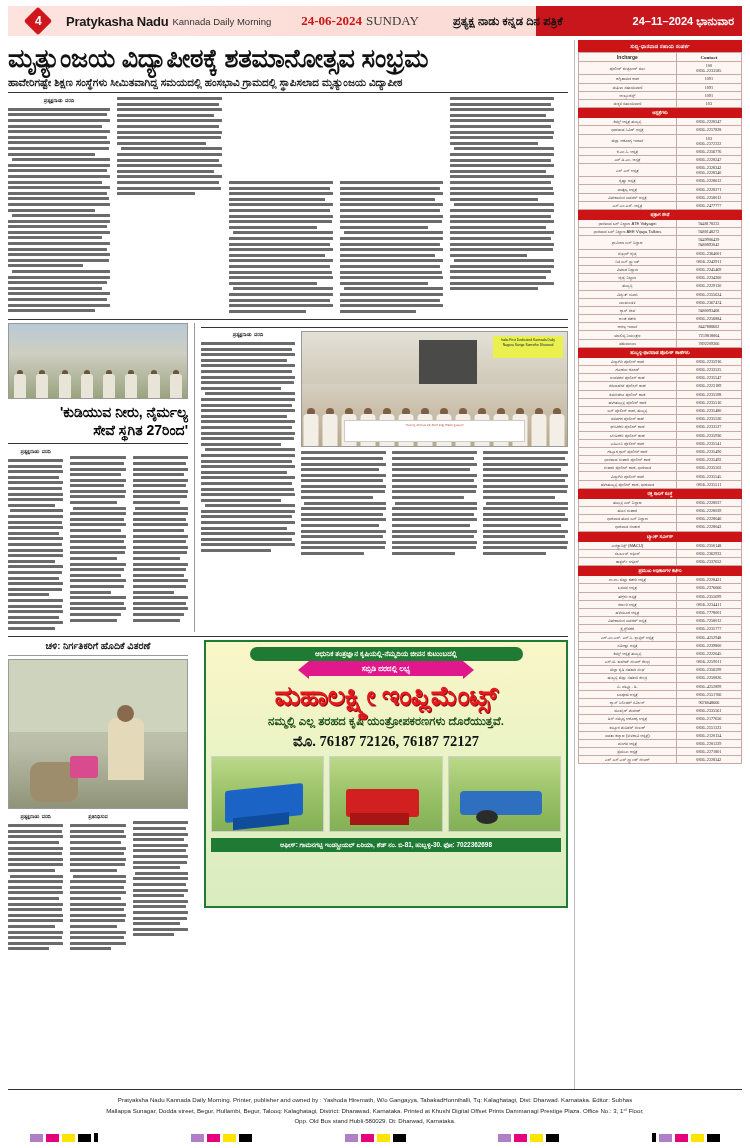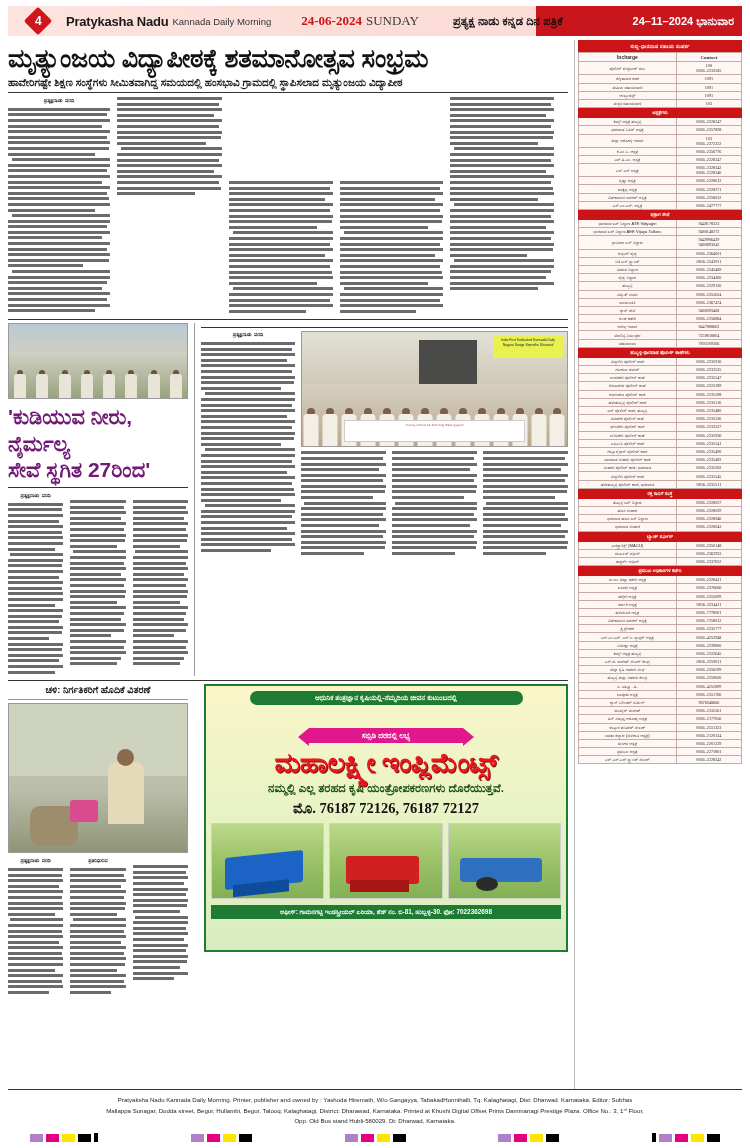--- a/index.html
+++ b/index.html
@@ -112,21 +112,21 @@
   .ph-blanket{ height:150px; background:linear-gradient(180deg,#cfd2c0 0%,#b9bca6 60%,#8f9478 100%); }
   .bl-wall{position:absolute;top:0;left:0;right:0;height:72px;background:#cdd3bd;}
   .bl-man{position:absolute;bottom:28px;right:24%;width:36px;height:62px;background:#e4d9b9;border-radius:8px 8px 0 0;}
   .bl-man::before{content:"";position:absolute;top:-13px;left:9px;width:17px;height:17px;border-radius:50%;background:#8a6a4c;}
   .bl-sit{position:absolute;bottom:6px;left:12%;width:48px;height:40px;background:#9e8d6d;border-radius:10px;}
   .bl-pack{position:absolute;bottom:30px;left:34%;width:28px;height:22px;background:#d94b8f;border-radius:3px;}
 
   
   .head2 { font-size:19.5px; font-weight:bold; color:#111; text-align:center;
            letter-spacing:-.3px; white-space:nowrap; }
-  .head-water { font-size:21px; font-weight:bold; color:#701a75; line-height:1.25; text-align:left;}
+  .head-water { font-size:14px; font-weight:bold; color:#000000; line-height:1.25; text-align:right;}
   .head-small { font-size:9.5px; font-weight:bold; color:#111; text-align:center; }
   .rule { border-top:1px solid #333; margin:4px 0 3px; }
   .rule-thin { border-top:1px solid #999; margin:3px 0; }
 
   
   .dir { width:100%; border-collapse:collapse; }
   .dir td { border:1px solid #c9a9a6; padding:1.1px 2px; font-size:4.2px;
             color:#2b2b2b; background:#fdf6f3; vertical-align:middle;}
   .dir td.name { width:60%; text-align:center; }
   .dir td.num  { width:40%; text-align:center; font-family:"Liberation Serif", serif; }
@@ -135,21 +135,21 @@
   .dir tr.thick td { border-top:1.2px solid #3a3a3a; }
   .dir-title { background:#cc1417; color:#fff; text-align:center; font-weight:bold;
                font-size:5.2px; padding:2.5px 0; letter-spacing:.2px; }
 
   
   .advert { border:2px solid #1f7a34; background:linear-gradient(180deg,#faf6c8 0%,#e9f3c5 45%,#d8ecc0 100%);
             padding:5px; position:relative; height:268px; }
   .ad-top { background:#1f7a34; color:#ffe; font-size:7px; font-weight:bold; text-align:center;
             padding:3px 6px; border-radius:22px; margin:0 auto; width:78%; }
   .ad-ribbon{ background:#e0188c; color:#fff; font-size:7.4px; font-weight:bold; text-align:center;
-            padding:3px 0; margin:23px auto 0; width:44%; position:relative; }
+            padding:3px 0; margin:0 auto 0; width:44%; position:relative; }
   .ad-ribbon::before,.ad-ribbon::after{content:"";position:absolute;top:0;width:0;height:0;
             border-top:9px solid transparent;border-bottom:9px solid transparent;}
   .ad-ribbon::before{left:-11px;border-right:11px solid #e0188c;}
   .ad-ribbon::after{right:-11px;border-left:11px solid #e0188c;}
   .ad-title{ font-size:27px; font-weight:bold; color:#e8191e; text-align:center; margin-top:5px;
             text-shadow:1px 1px 0 #8a0d10; letter-spacing:-.5px; white-space:nowrap;}
   .ad-line2{ font-size:11.5px; color:#184a14; text-align:center; margin-top:3px; font-weight:bold;}
   .ad-phone{ font-size:14.5px; font-weight:bold; color:#111; text-align:center; margin-top:5px;
             font-family:"Liberation Serif", serif;}
   .ad-imgs { display:flex; gap:5px; margin-top:6px; }

